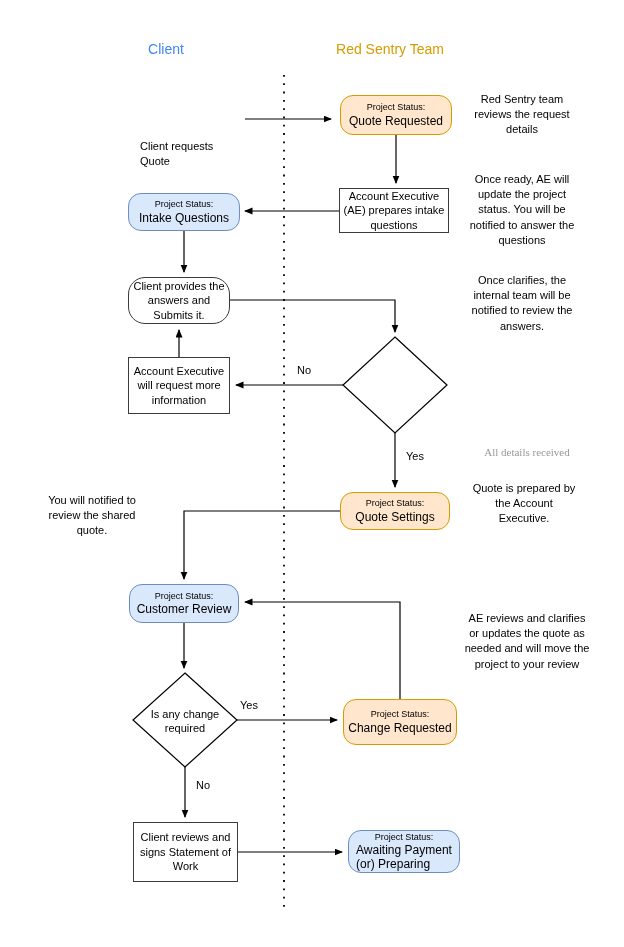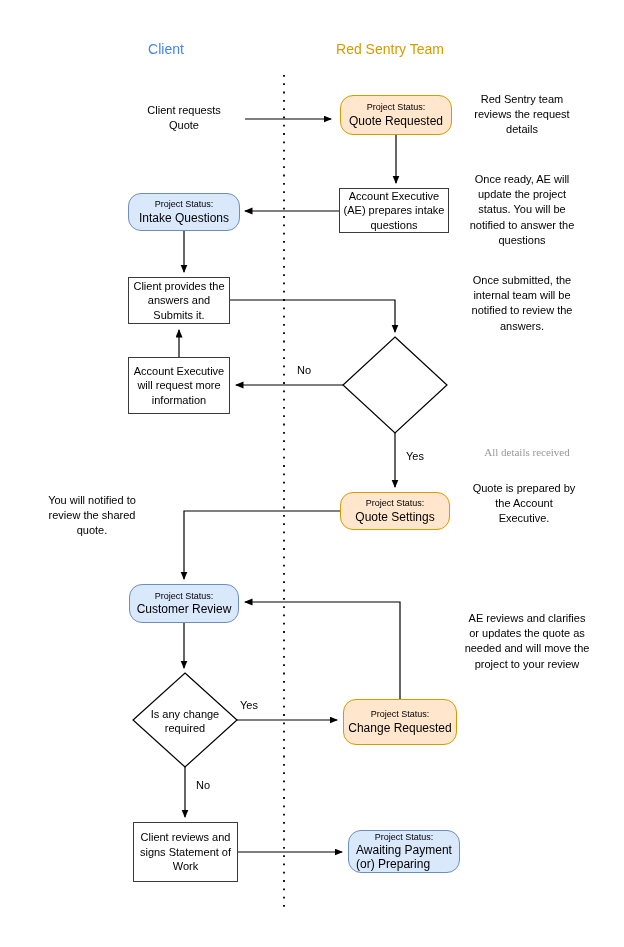--- a/index.html
+++ b/index.html
@@ -3,22 +3,22 @@
 <meta charset="utf-8">
 <style>
   html,body { margin:0; padding:0; background:#fff; }
   #canvas {
     position:relative; width:624px; height:947px; background:#ffffff;
     font-family:"Liberation Sans", sans-serif; color:#000; overflow:hidden;
   }
   #wires { position:absolute; left:0; top:0; width:624px; height:947px; }
   .lane-header { position:absolute; font-size:14px; text-align:center; }
   .node-text {
-    position:absolute; font-size:11px; line-height:1.32; text-align:center;
-    white-space:pre-line; color:#000;
+    position:absolute; font-size:11px; line-height:1.32; 
+    white-space:pre-line; color:#000;margin-top:36px;
   }
   .process {
     position:absolute; background:#fff; border:1px solid #3b3b3b;
     display:flex; align-items:center; justify-content:center;
     text-align:center; font-size:11px; line-height:1.32; white-space:pre-line;
     box-sizing:border-box;
   }
   .status {
     position:absolute; border-radius:13px; display:flex; flex-direction:column;
     align-items:center; justify-content:center; text-align:left;
@@ -87,21 +87,21 @@
 
   <div class="process" style="left:339px; top:188px; width:110px; height:45px;">Account Executive
 (AE) prepares intake
 questions</div>
 
   <div class="status blue" style="left:128px; top:193px; width:112px; height:38px;">
     <div class="status-title">Project Status:</div>
     <div class="status-name">Intake Questions</div>
   </div>
 
-  <div class="process" style="left:128px; top:277px; width:102px; height:47px;">Client provides the
+  <div class="process" style="left:128px; top:277px; width:102px; height:47px;border-radius:17px;">Client provides the
 answers and
 Submits it.</div>
 
   <div class="process" style="left:128px; top:357px; width:102px; height:57px;">Account Executive
 will request more
 information</div>
 
 
   <div class="status orange" style="left:340px; top:492px; width:110px; height:38px;">
     <div class="status-title">Project Status:</div>
@@ -137,21 +137,21 @@
   <div class="edge-label" style="left:190px; top:779px; width:26px;">No</div>
 
   <div class="note" style="left:470px; top:92px; width:104px;">Red Sentry team
 reviews the request
 details</div>
   <div class="note" style="left:462px; top:172px; width:120px;">Once ready, AE will
 update the project
 status. You will be
 notified to answer the
 questions</div>
-  <div class="note" style="left:464px; top:273px; width:116px;">Once submitted, the
+  <div class="note" style="left:464px; top:273px; width:116px;">Once clarifies, the
 internal team will be
 notified to review the
 answers.</div>
   <div class="note muted" style="left:462px; top:445px; width:130px;">All details received</div>
   <div class="note" style="left:470px; top:481px; width:108px;">Quote is prepared by
 the Account
 Executive.</div>
   <div class="note" style="left:458px; top:611px; width:138px;">AE reviews and clarifies
 or updates the quote as
 needed and will move the

